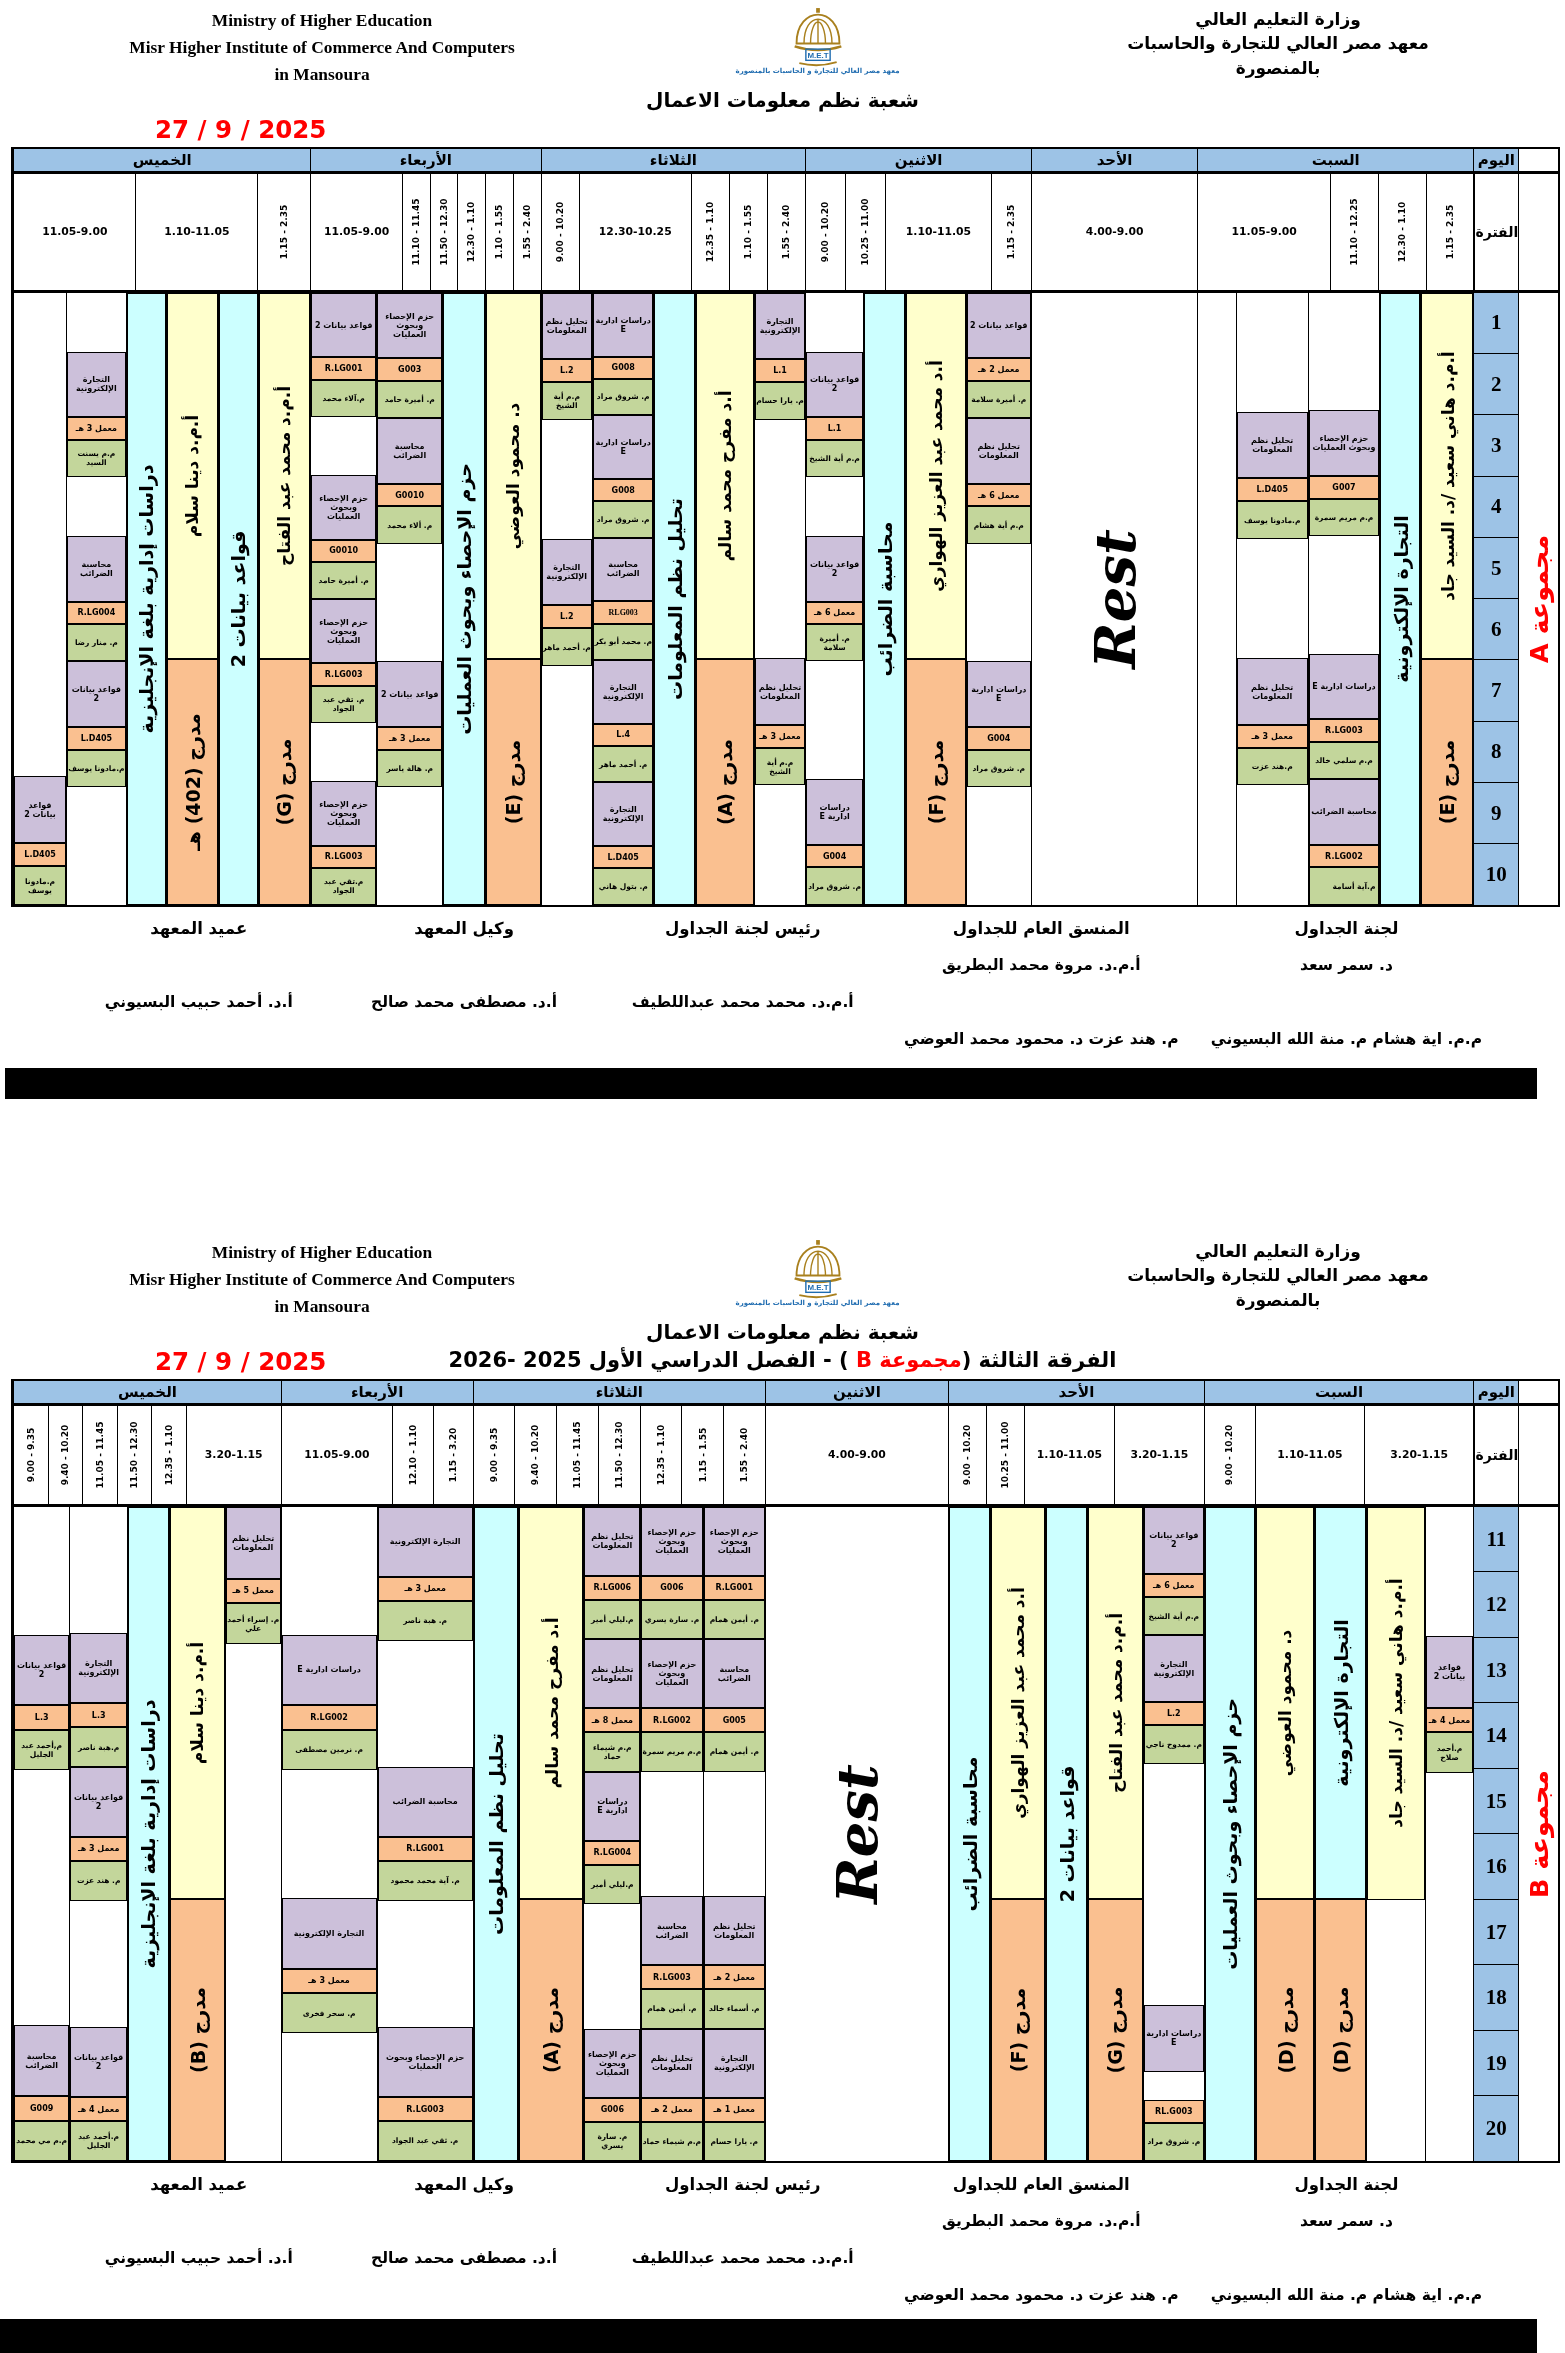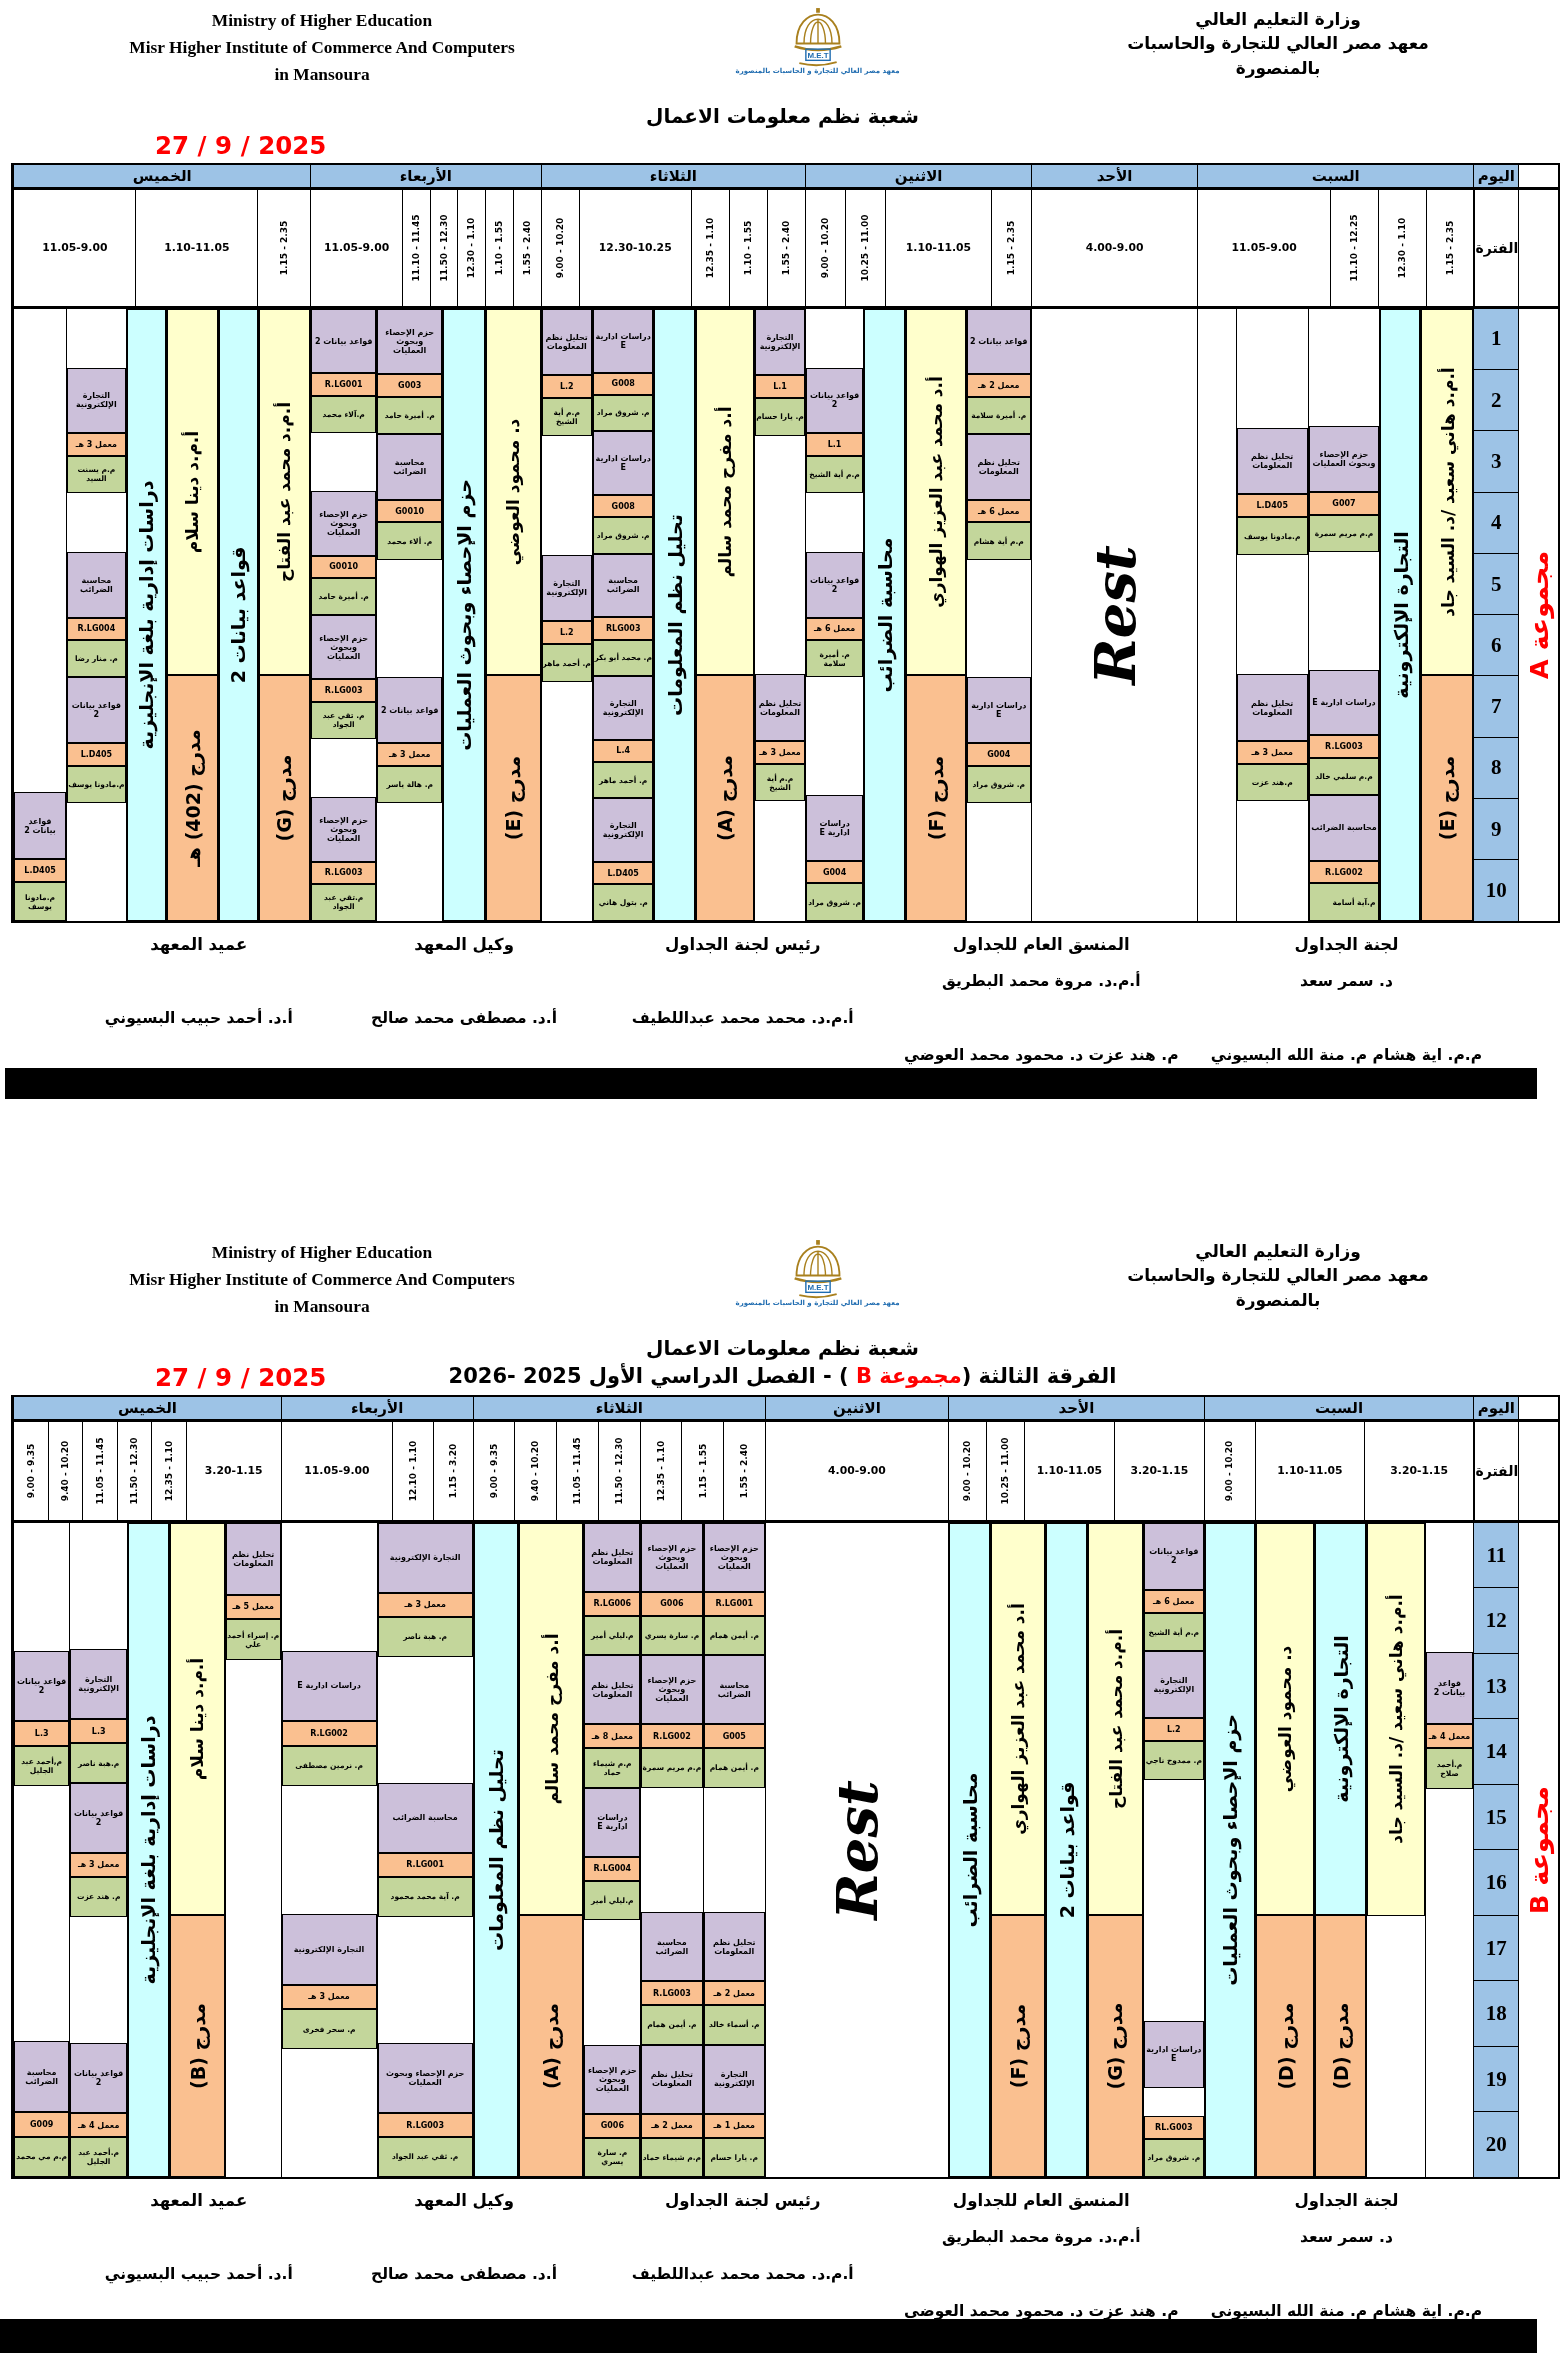--- a/index.html
+++ b/index.html
@@ -12,21 +12,21 @@
 
   
   .hdr { display:flex; justify-content:space-between; align-items:flex-start; padding:2.8px 75px 0 75px; }
   .hdr-en { width:494px; text-align:center; font-weight:bold; font-size:17.4px; line-height:1.55; }
   .hdr-ar { width:424px; text-align:center; font-weight:bold; font-size:17px; line-height:1.45; direction:rtl;
             font-family:"DejaVu Sans","Liberation Sans",sans-serif; }
   .hdr-logo { width:198px; text-align:center; }
   .logo-cap { color:#1F6CB0; font-size:7px; font-weight:bold; direction:rtl;
               font-family:"DejaVu Sans",sans-serif; margin-top:-1.9px; }
   .dept { text-align:center; font-size:20px; font-weight:bold; direction:rtl;
-          font-family:"DejaVu Sans",sans-serif; margin-top:16px; }
+          font-family:"DejaVu Sans",sans-serif; margin-top:0; }
   .titlerow { position:relative; height:31px; margin-top:1.9px; }
   .date { position:absolute; left:155px; top:1.9px; color:#FF0000; font-weight:bold;
           font-size:24.5px; font-family:"DejaVu Sans",sans-serif; }
   .title { text-align:center; direction:rtl; font-size:21px; font-weight:bold;
            font-family:"DejaVu Sans",sans-serif; padding-top:2.8px; }
   .title .red { color:#FF0000; }
 
   
   .table { margin:2.8px 4.7px 0 11.3px; border:2.4px solid #000; display:flex; direction:rtl; overflow:hidden; background:#fff; }
   .col { display:flex; flex-direction:column; border-left:1.4px solid #000; overflow:hidden; }
@@ -382,21 +382,21 @@
               </div>
               <div class="seg o bordered" style="flex: 45.5 1 0px;">
                 <span>G008</span>
               </div>
               <div class="seg g bordered" style="flex: 78 1 0px;">
                 <span>م. شروق مراد</span>
               </div>
               <div class="seg v bordered" style="flex: 136.5 1 0px;">
                 <span>محاسبة الضرائب</span>
               </div>
-              <div class="seg o bordered" style="flex: 45.5 1 0px;">
+              <div class="seg o bordered" style="flex: 45.5 1 0px; font-family: Liberation Serif, serif;">
                 <span>RLG003</span>
               </div>
               <div class="seg g bordered" style="flex: 78 1 0px;">
                 <span>م. محمد أبو بكر</span>
               </div>
               <div class="seg v bordered" style="flex: 136.5 1 0px;">
                 <span>التجارة الإلكترونية</span>
               </div>
               <div class="seg o bordered" style="flex: 45.5 1 0px;">
                 <span>L.4</span>

